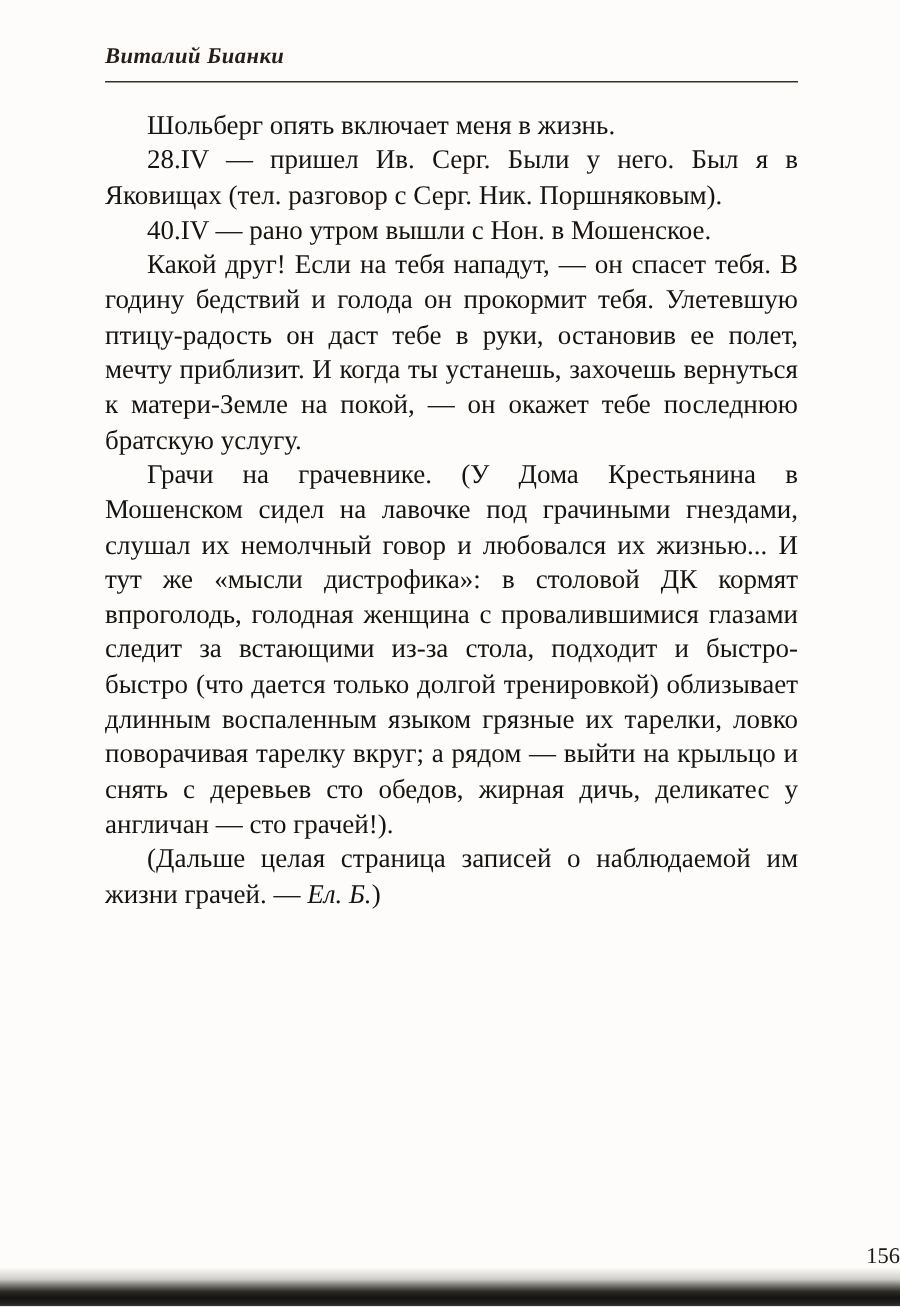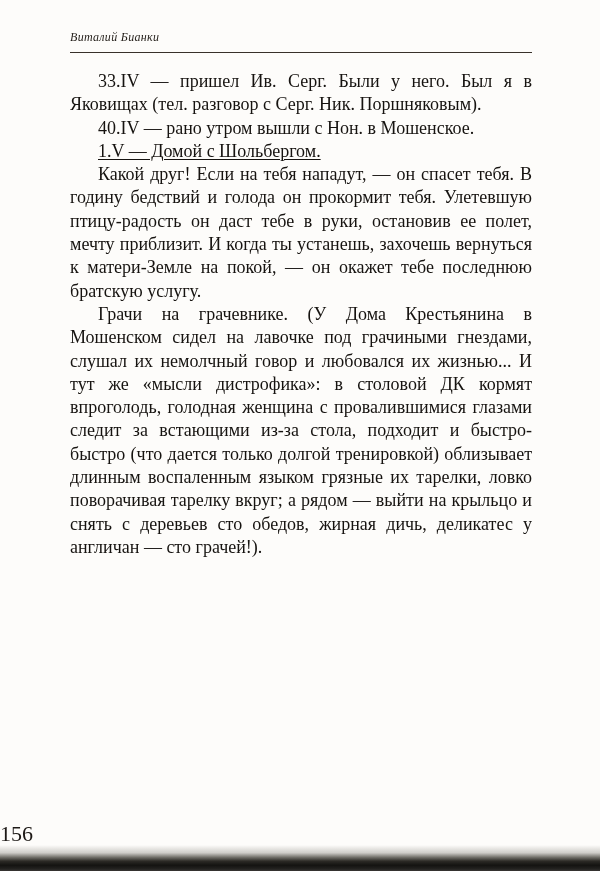--- a/index.html
+++ b/index.html
@@ -18,22 +18,22 @@
     font-family: "Liberation Serif", "DejaVu Serif", serif;
     color: #161310;
   }
 
   .running-head {
     margin: 30px 68px 0 70px;
   }
 
   .author {
     font-style: italic;
-    font-weight: 400;
-    font-size: 12px;
+    font-weight: 700;
+    font-size: 15px;
     letter-spacing: 0.3px;
     color: #231e19;
   }
 
   .header-rule {
     margin-top: 7px;
     border-bottom: 1.2px solid #38312a;
     height: 0;
   }
 
@@ -57,22 +57,22 @@
 
   .italic {
     font-style: italic;
   }
 
   .page-number {
     position: absolute;
     bottom: 24px;
     left: 0;
     width: 100%;
-    text-align: left;
-    font-size: 22px;
+    text-align: right;
+    font-size: 15px;
     color: #1d1916;
   }
 
   .scan-edge {
     position: absolute;
     bottom: 0;
     left: 0;
     width: 100%;
     height: 26px;
     background: linear-gradient(
@@ -91,24 +91,25 @@
 <body>
 
 <div class="page">
 
   <header class="running-head">
     <div class="author">Виталий Бианки</div>
     <div class="header-rule"></div>
   </header>
 
   <main class="text-block">
-    <p class="para">33.IV — пришел Ив. Серг. Были у него. Был я в Яковищах (тел. разговор с Серг. Ник. Поршняковым).</p>
+    <p class="para">Шольберг опять включает меня в жизнь.</p>
+    <p class="para">28.IV — пришел Ив. Серг. Были у него. Был я в Яковищах (тел. разговор с Серг. Ник. Поршняковым).</p>
     <p class="para">40.IV — рано утром вышли с Нон. в Мошенское.</p>
-    <p class="para underlined">1.V — Домой с Шольбергом.</p>
     <p class="para">Какой друг! Если на тебя нападут, — он спасет тебя. В годину бедствий и голода он прокормит тебя. Улетевшую птицу-радость он даст тебе в руки, остановив ее полет, мечту приблизит. И когда ты устанешь, захочешь вернуться к матери-Земле на покой, — он окажет тебе последнюю братскую услугу.</p>
     <p class="para">Грачи на грачевнике. (У Дома Крестьянина в Мошенском сидел на лавочке под грачиными гнездами, слушал их немолчный говор и любовался их жизнью... И тут же «мысли дистрофика»: в столовой ДК кормят впроголодь, голодная женщина с провалившимися глазами следит за встающими из-за стола, подходит и быстро-быстро (что дается только долгой тренировкой) облизывает длинным воспаленным языком грязные их тарелки, ловко поворачивая тарелку вкруг; а рядом — выйти на крыльцо и снять с деревьев сто обедов, жирная дичь, деликатес у англичан — сто грачей!).</p>
+    <p class="para"><span>(Дальше целая страница записей о наблюдаемой им жизни грачей. — </span><span class="italic">Ел. Б.</span><span>)</span></p>
   </main>
 
   <div class="page-number">156</div>
 
   <div class="scan-edge"></div>
 
 </div>
 
 </body></html>

